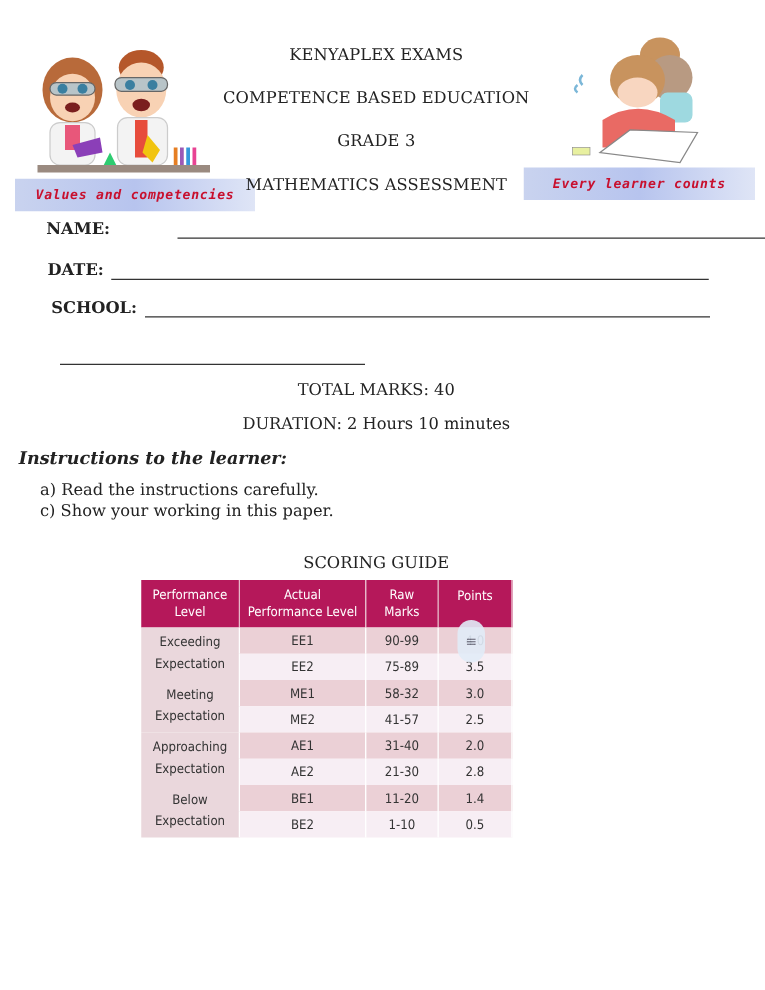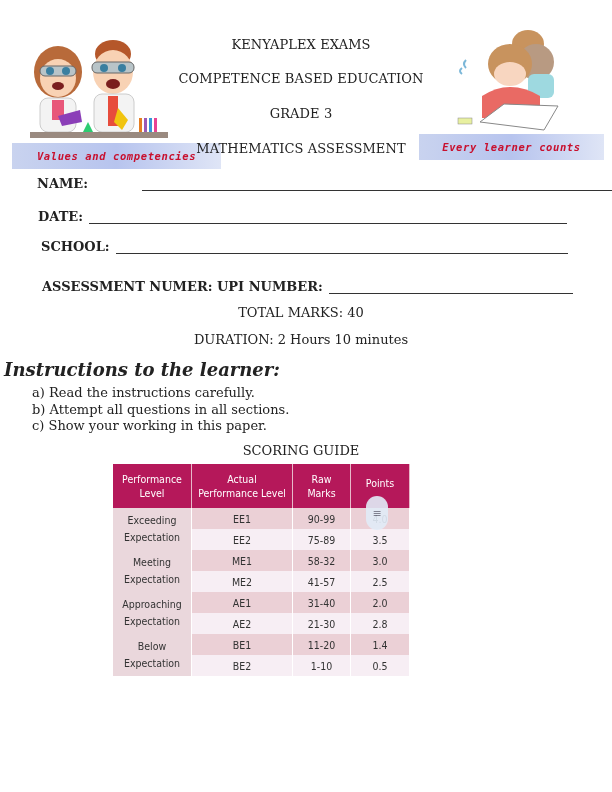--- a/index.html
+++ b/index.html
@@ -8,21 +8,21 @@
   .abs { position:absolute; }
   .center-text { position:absolute; left:0; width:612px; text-align:center; font-size:13px; }
   .hdr { font-size:13px; letter-spacing:0.1px; }
   .banner { position:absolute; height:26px;
             background:linear-gradient(90deg,#c9d3ef 0%,#b7c4ee 50%,#dfe5f6 100%);
             font-family:"DejaVu Sans Mono", monospace; font-weight:bold; font-style:italic;
             color:#c8102e; font-size:10.5px; letter-spacing:0.6px; display:flex;
             align-items:center; justify-content:center; }
   .field { position:absolute; font-weight:bold; font-size:13px; display:flex; align-items:flex-end; }
   .field .line { border-bottom:1px solid #333; height:12px; margin-left:6px; flex:0 0 auto; }
-  .instr-title { position:absolute; left:4px; top:359px; font-size:18px; font-weight:bold; font-style:italic; }
+  .instr-title { position:absolute; left:15px; top:359px; font-size:14px; font-weight:bold; font-style:italic; }
   .instr { position:absolute; left:32px; top:385px; font-size:13px; line-height:16.5px; }
   .instr div { white-space:nowrap; }
   table.sg { position:absolute; left:113px; top:464px; border-collapse:collapse;
              font-family:"DejaVu Sans Condensed","DejaVu Sans", sans-serif; font-size:10.5px;
              color:#333; transform-origin:0 0; }
   table.sg th { background:#b5185a; color:#fff; font-weight:normal; padding:0;
                 height:32px; line-height:14px; border-right:1px solid #e7b9c9; }
   table.sg td { text-align:center; height:21px; padding:0; border-right:1px solid #fff; }
   table.sg td.lvl { background:#ead7dc; line-height:17px; }
   table.sg tr.odd td.c { background:#ebd0d6; }
@@ -58,21 +58,21 @@
     <polygon points="100,86 110,98 104,108 96,100" fill="#f1c40f"></polygon>
 
     <rect x="121" y="96" width="3" height="16" fill="#e67e22"></rect>
     <rect x="126" y="96" width="3" height="16" fill="#9b59b6"></rect>
     <rect x="131" y="96" width="3" height="16" fill="#3498db"></rect>
     <rect x="136" y="96" width="3" height="16" fill="#e84393"></rect>
     <polygon points="64,112 70,100 76,112" fill="#2ecc71"></polygon>
     <rect x="12" y="110" width="140" height="6" fill="#9a8a80"></rect>
   </svg>
 </div>
-<div class="banner" style="left:12px;top:143px;width:209px;">
+<div class="banner" style="left:12px;top:143px;width:192px;">
   <span>Values and competencies</span>
 </div>
 
 <div class="abs" style="left:448px;top:22px;width:140px;height:110px;">
   <svg width="140" height="110" viewBox="0 0 140 110">
     <ellipse cx="80" cy="22" rx="16" ry="14" fill="#c8935e"></ellipse>
     <ellipse cx="88" cy="40" rx="18" ry="18" fill="#b89a82"></ellipse>
     <rect x="80" y="52" width="26" height="24" rx="6" fill="#9ed9e0"></rect>
     <ellipse cx="62" cy="42" rx="22" ry="20" fill="#c8935e"></ellipse>
     <ellipse cx="62" cy="52" rx="16" ry="12" fill="#f8d6c0"></ellipse>
@@ -97,43 +97,41 @@
 </div>
 <div class="field" style="left:38px;top:209px;">
   <span>DATE:</span>
   <span class="line" style="width:478px;"></span>
 </div>
 <div class="field" style="left:41px;top:239px;">
   <span>SCHOOL:</span>
   <span class="line" style="width:452px;"></span>
 </div>
 <div class="field" style="left:42px;top:279px;">
-  <span>ASSESSMENT NUMER: UPI NUMBER:</span>
   <span class="line" style="width:244px;"></span>
 </div>
 
 <div class="center-text" style="top:305px;left:-5px;">TOTAL MARKS: 40</div>
 <div class="center-text" style="top:332px;left:-5px;">DURATION: 2 Hours 10 minutes</div>
 
 <div class="instr-title">Instructions to the learner:</div>
 <div class="instr">
   <div>a) Read the instructions carefully.</div>
-  <div>b) Attempt all questions in all sections.</div>
   <div>c) Show your working in this paper.</div>
 </div>
 
 <div class="center-text" style="top:443px;left:-5px;">SCORING GUIDE</div>
 
 <table class="sg">
   <thead>
     <tr>
       <th style="width:78px;"><span>Performance</span><br><span>Level</span></th>
       <th style="width:100px;"><span>Actual</span><br><span>Performance Level</span></th>
       <th style="width:57px;"><span>Raw</span><br><span>Marks</span></th>
-      <th style="width:58px;vertical-align:top;padding-top:12px;"><span>Points</span></th>
+      <th style="width:58px;vertical-align:top;padding-top:6px;"><span>Points</span></th>
     </tr>
   </thead>
   <tbody>
     <tr class="odd">
       <td class="lvl" rowspan="2"><span>Exceeding</span><br><span>Expectation</span></td>
       <td class="c">EE1</td>
       <td class="c">90-99</td>
       <td class="c">4.0</td>
     </tr>
     <tr class="even">

